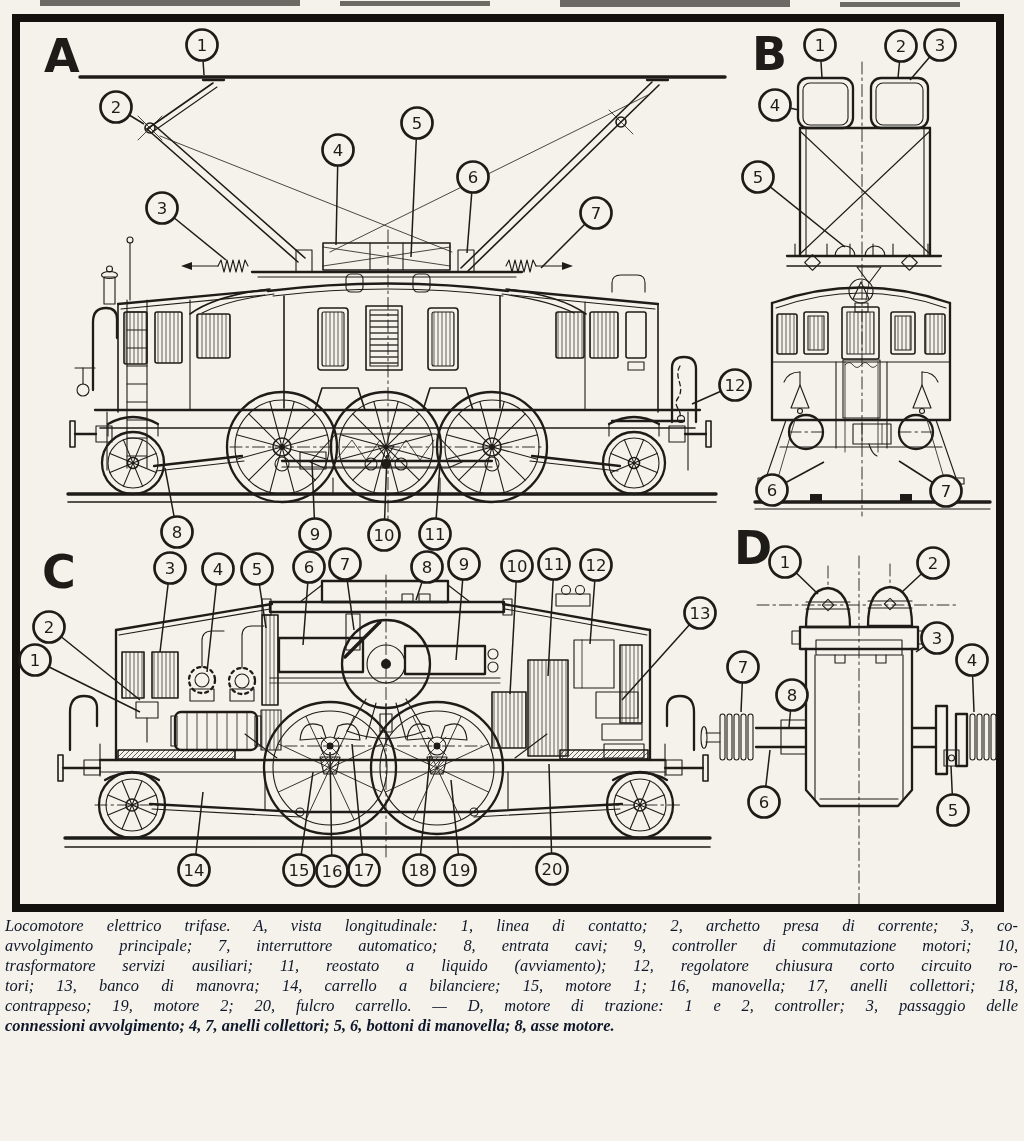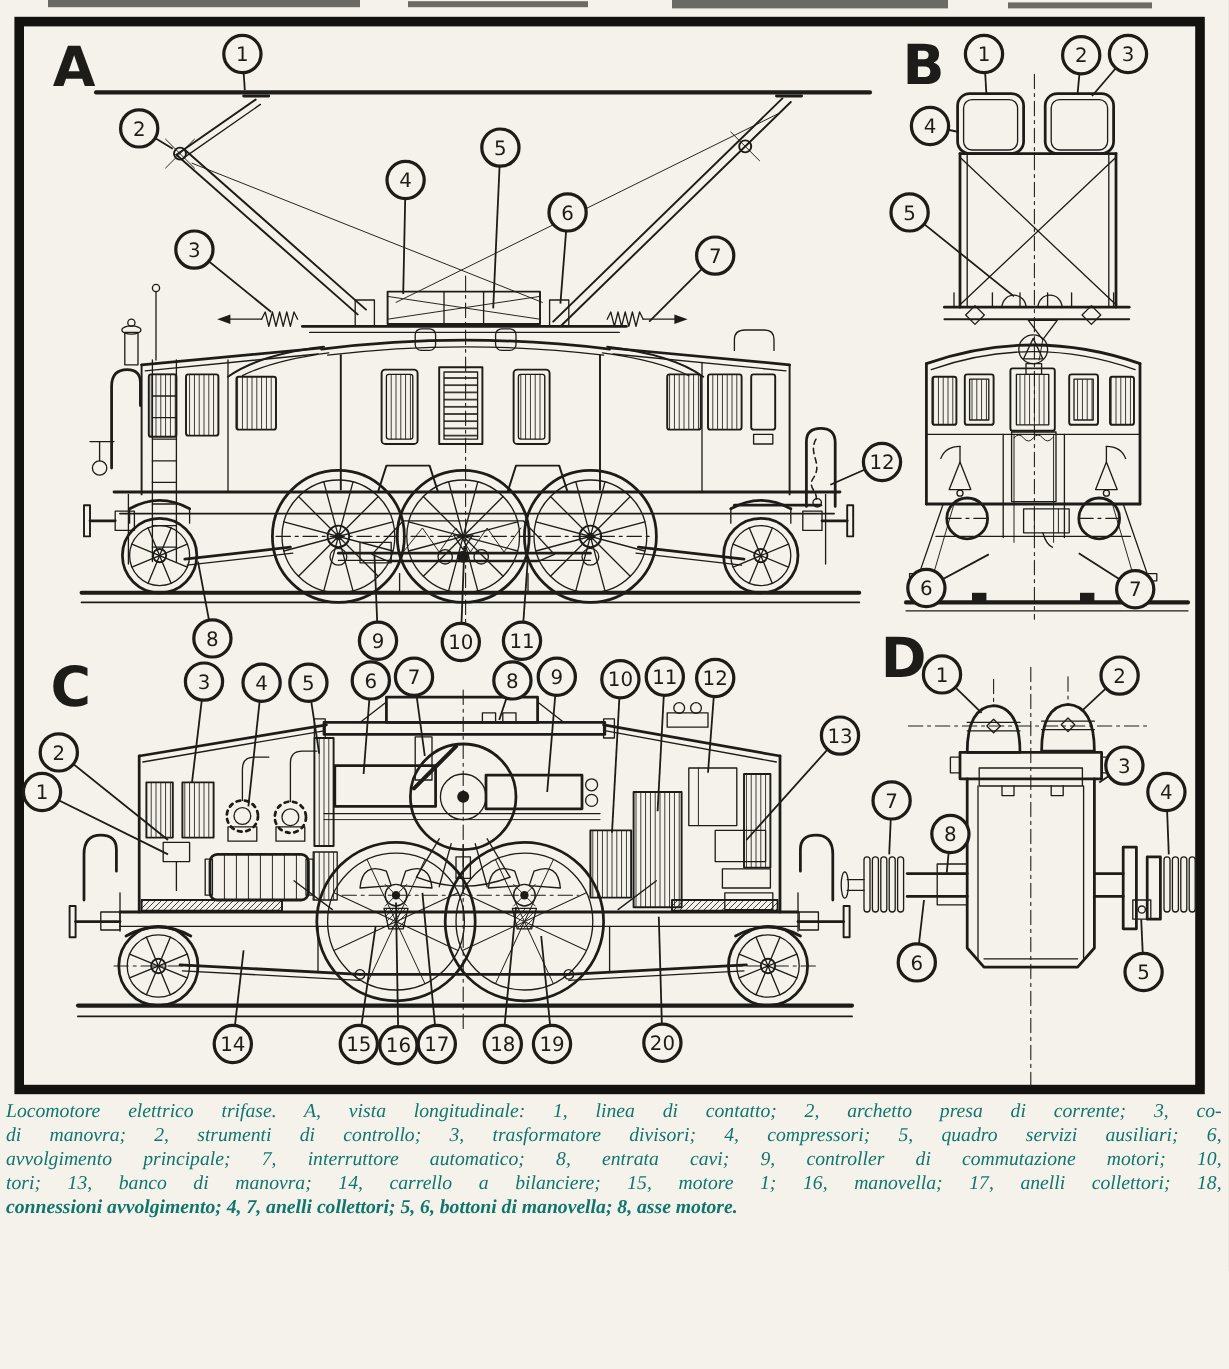--- a/index.html
+++ b/index.html
@@ -17,21 +17,21 @@
   .art .ink{fill:#1e1c18;stroke:none;}
   .art .fv{fill:url(#pv);}
   .art .fh{fill:url(#pd);}
   .art .fs{fill:url(#ps);}
   .frame{stroke:#14120f;stroke-width:8;fill:none;}
   .view-letter{font-family:"DejaVu Sans",sans-serif;font-weight:bold;font-size:46px;fill:#1e1c18;}
   .callouts line{stroke:#1e1c18;stroke-width:1.5;}
   .callouts circle{fill:#f4f2ea;stroke:#1e1c18;stroke-width:2.7;}
   .callouts text{fill:#1e1c18;stroke:none;font-family:"DejaVu Sans",sans-serif;
                  font-size:16.5px;text-anchor:middle;}
-  .caption{position:absolute;left:5px;top:916px;width:1013px;color:#0f766e;
+  .caption{position:absolute;left:5px;top:916px;width:1013px;color:#0f172a;
            font-style:italic;font-size:16.4px;line-height:19.9px;}
   .cap-line{text-align:justify;text-align-last:justify;white-space:normal;}
   .cap-line:last-child{text-align-last:left;font-weight:bold;}
   .artifact{fill:#24211c;opacity:.65;}
 </style>
 </head>
 <body>
 
 <div class="page">
 <svg width="1024" height="912" viewBox="0 0 1024 912">
@@ -701,18 +701,19 @@
           <text x="743" y="673">7</text>
           <line x1="789" y1="727" x2="792" y2="695"></line>
           <circle cx="792" cy="695" r="15.5"></circle>
           <text x="792" y="701">8</text>
         </g>
   </g>
 </svg>
 
 <div class="caption">
       <div class="cap-line">Locomotore elettrico trifase.  A, vista longitudinale: 1, linea di contatto; 2, archetto presa di corrente; 3, co-</div>
-      <div class="cap-line">di manovra; 2, strumenti di controllo; 3, trasformatore divisori; 4, compressori; 5, quadro servizi ausiliari; 6,</div>
       <div class="cap-line">avvolgimento principale; 7, interruttore automatico; 8, entrata cavi; 9, controller di commutazione motori; 10,</div>
+      <div class="cap-line">trasformatore servizi ausiliari; 11, reostato a liquido (avviamento); 12, regolatore chiusura corto circuito ro-</div>
       <div class="cap-line">tori; 13, banco di manovra; 14, carrello a bilanciere; 15, motore 1; 16, manovella; 17, anelli collettori; 18,</div>
+      <div class="cap-line">contrappeso; 19, motore 2; 20, fulcro carrello. — D, motore di trazione: 1 e 2, controller; 3, passaggio delle</div>
       <div class="cap-line">connessioni avvolgimento; 4, 7, anelli collettori; 5, 6, bottoni di manovella; 8, asse motore.</div>
     </div>
 </div>
 
 </body></html>

